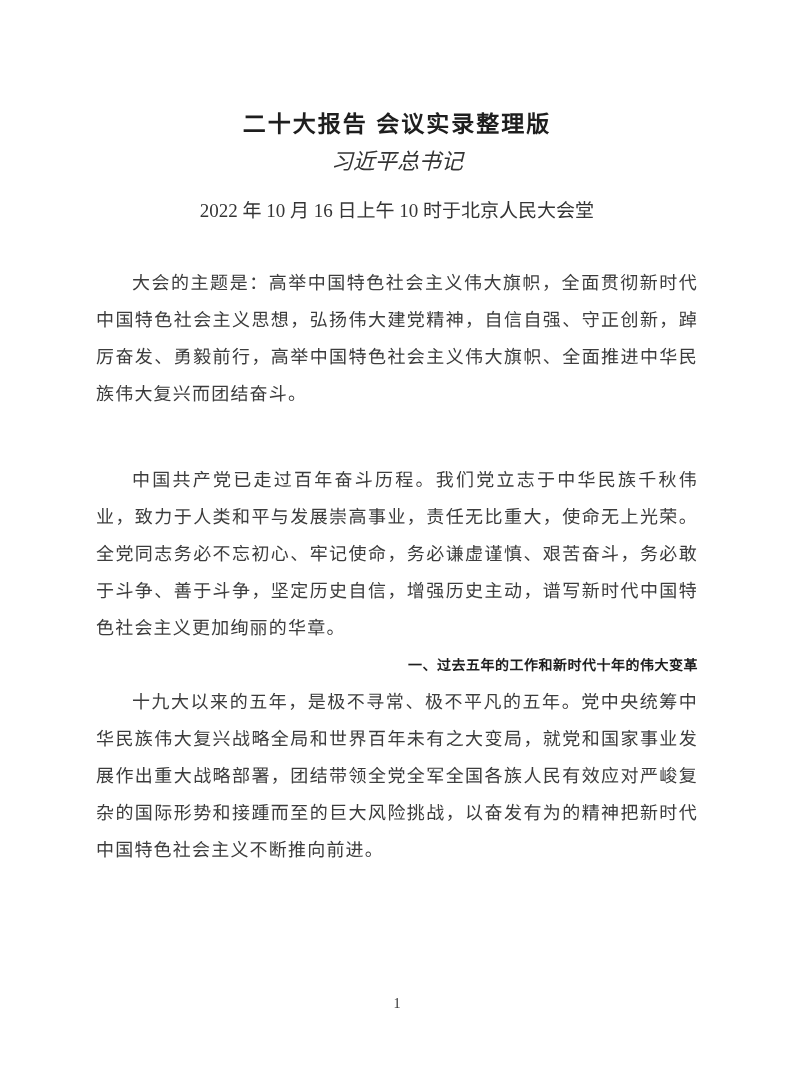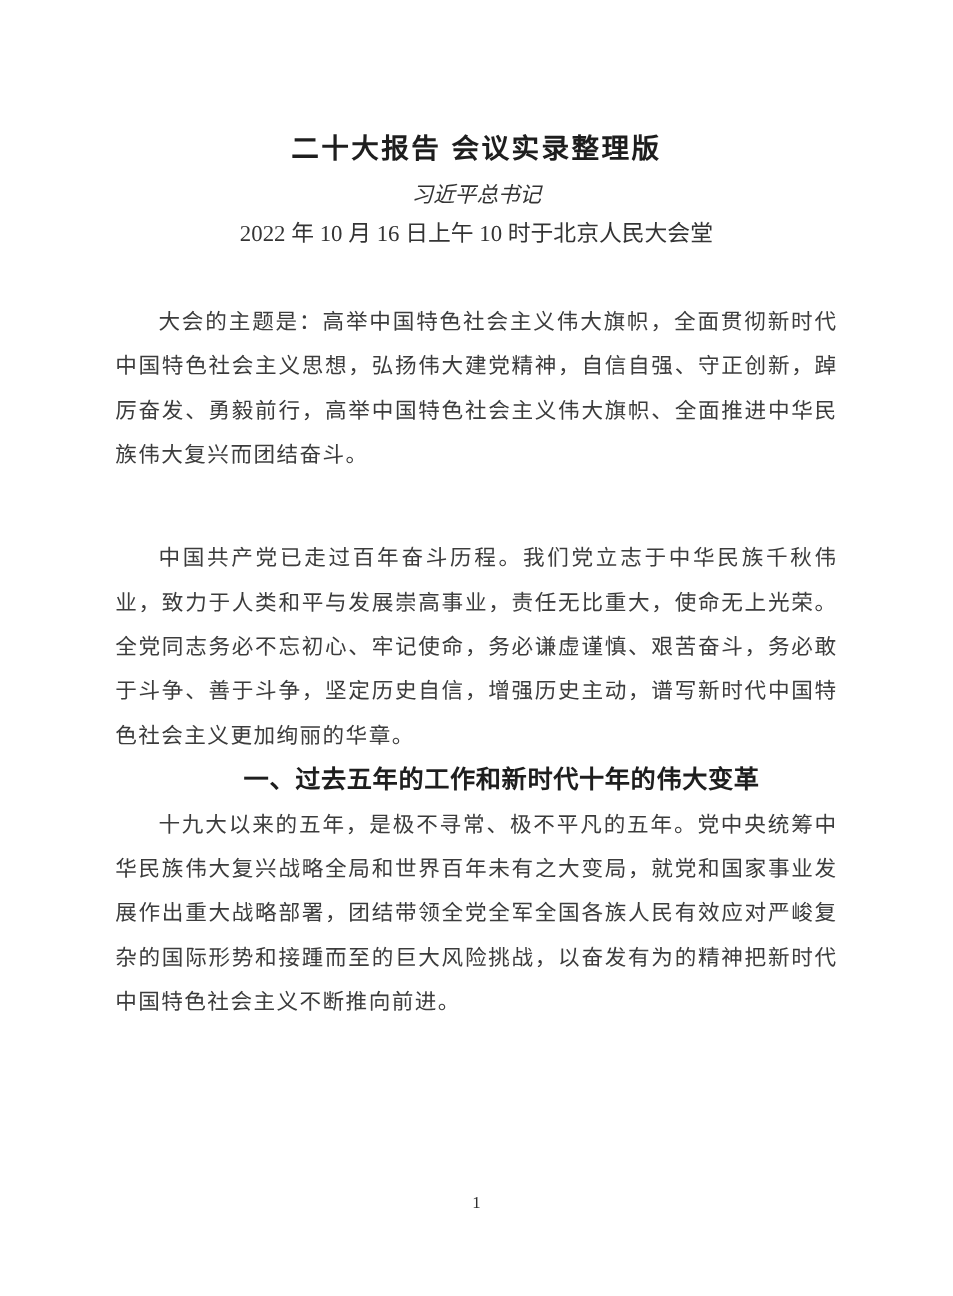--- a/index.html
+++ b/index.html
@@ -29,27 +29,27 @@
     font-weight: bold;
     font-size: 23px;
     line-height: 32px;
     letter-spacing: 2px;
     text-align: center;
     color: #1e1e1e;
   }
   .byline {
     margin: 10px 0 0 0;
     text-align: center;
-    font-size: 18px;
+    font-size: 22px;
     line-height: 24px;
     font-style: italic;
     color: #343434;
   }
   .dateline {
-    margin: 9px 0 0 0;
+    margin: 24px 0 0 0;
     text-align: center;
     font-size: 19px;
     line-height: 26px;
     color: #343434;
   }
   .bodytext {
     margin-top: 41px;
     font-size: 18px;
     line-height: 37px;
     text-align: justify;
@@ -61,25 +61,25 @@
   }
   .para-gap {
     margin-top: 49px;
   }
   .kai-lead {
   }
   .section-heading {
     margin: 0;
     font-family: "Liberation Sans", "DejaVu Sans", sans-serif;
     font-weight: bold;
-    font-size: 21px;
+    font-size: 14px;
     line-height: 37px;
     letter-spacing: 0.5px;
     text-indent: 2em;
-    text-align: center;
+    text-align: right;
     color: #1e1e1e;
   }
   .page-number {
     position: absolute;
     left: 0;
     right: 0;
     top: 995px;
     text-align: center;
     font-size: 14px;
     line-height: 18px;

